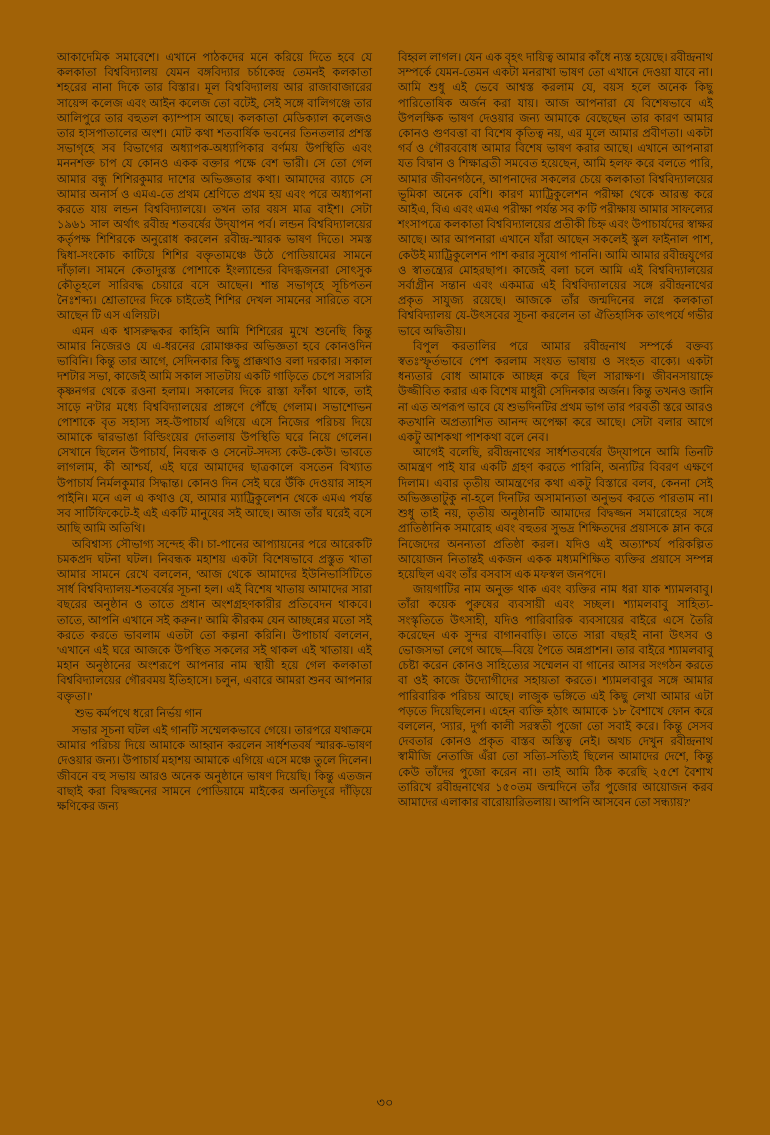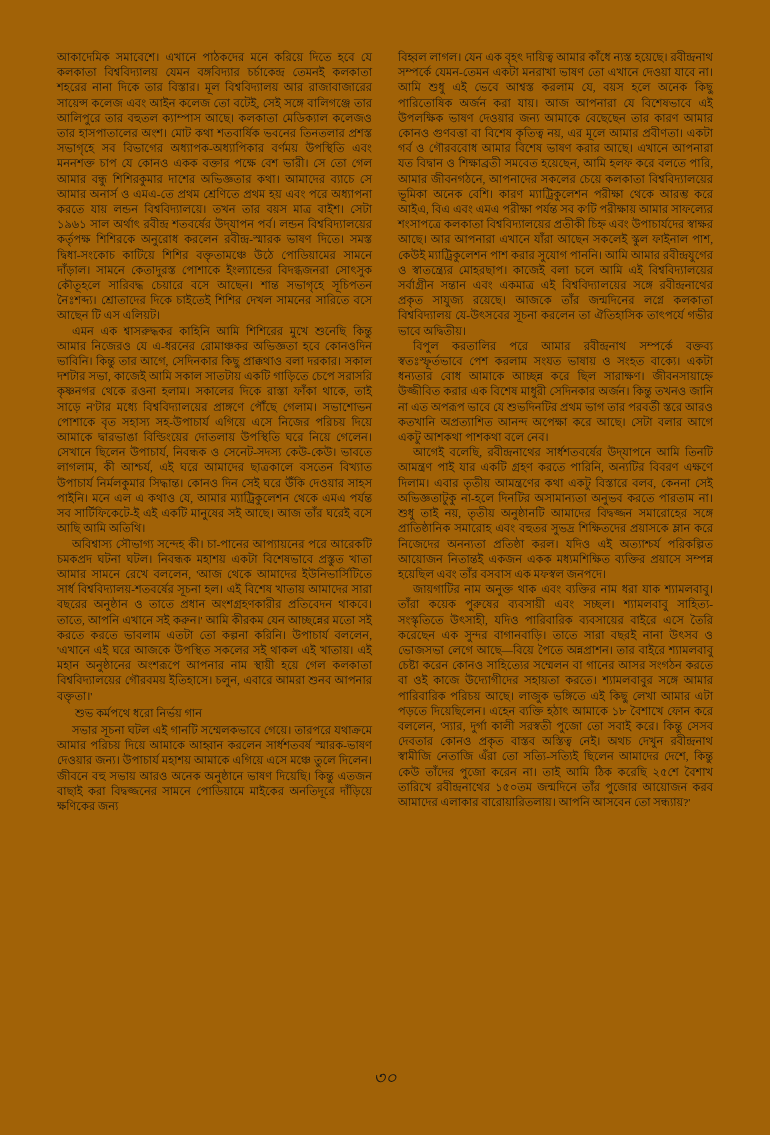--- a/index.html
+++ b/index.html
@@ -41,26 +41,25 @@
   }
   .verse {
     margin: 2px 0 2px 18px;
   }
   .verse div {
     line-height: 15.2px;
   }
   .pageno {
     position: absolute;
     left: 0;
-    bottom: 40px;
+    bottom: 21px;
     width: 100%;
     text-align: center;
-    font-size: 18px;
+    font-size: 13px;
     color: #141414;
-    font-style: italic;
   }
 </style>
 </head>
 <body>
 
 <div class="page">
   <div class="content">
 
     <div class="col">
       <p class="noindent">আকাদেমিক সমাবেশে। এখানে পাঠকদের মনে করিয়ে দিতে হবে যে কলকাতা বিশ্ববিদ্যালয় যেমন বঙ্গবিদ্যার চর্চাকেন্দ্র তেমনই কলকাতা শহরের নানা দিকে তার বিস্তার। মূল বিশ্ববিদ্যালয় আর রাজাবাজারের সায়েন্স কলেজ এবং আইন কলেজ তো বটেই, সেই সঙ্গে বালিগঞ্জে তার আলিপুরে তার বহুতল ক্যাম্পাস আছে। কলকাতা মেডিক্যাল কলেজও তার হাসপাতালের অংশ। মোট কথা শতবার্ষিক ভবনের তিনতলার প্রশস্ত সভাগৃহে সব বিভাগের অধ্যাপক-অধ্যাপিকার বর্ণময় উপস্থিতি এবং মননশক্ত চাপ যে কোনও একক বক্তার পক্ষে বেশ ভারী। সে তো গেল আমার বন্ধু শিশিরকুমার দাশের অভিজ্ঞতার কথা। আমাদের ব্যাচে সে আমার অনার্স ও এমএ-তে প্রথম শ্রেণিতে প্রথম হয় এবং পরে অধ্যাপনা করতে যায় লন্ডন বিশ্ববিদ্যালয়ে। তখন তার বয়স মাত্র বাইশ। সেটা ১৯৬১ সাল অর্থাৎ রবীন্দ্র শতবর্ষের উদ্‌যাপন পর্ব। লন্ডন বিশ্ববিদ্যালয়ের কর্তৃপক্ষ শিশিরকে অনুরোধ করলেন রবীন্দ্র-স্মারক ভাষণ দিতে। সমস্ত দ্বিধা-সংকোচ কাটিয়ে শিশির বক্তৃতামঞ্চে উঠে পোডিয়ামের সামনে দাঁড়াল। সামনে কেতাদুরস্ত পোশাকে ইংল্যান্ডের বিদগ্ধজনরা সোৎসুক কৌতূহলে সারিবদ্ধ চেয়ারে বসে আছেন। শান্ত সভাগৃহে সূচিপতন নৈঃশব্দ্য। শ্রোতাদের দিকে চাইতেই শিশির দেখল সামনের সারিতে বসে আছেন টি এস এলিয়ট।</p>

